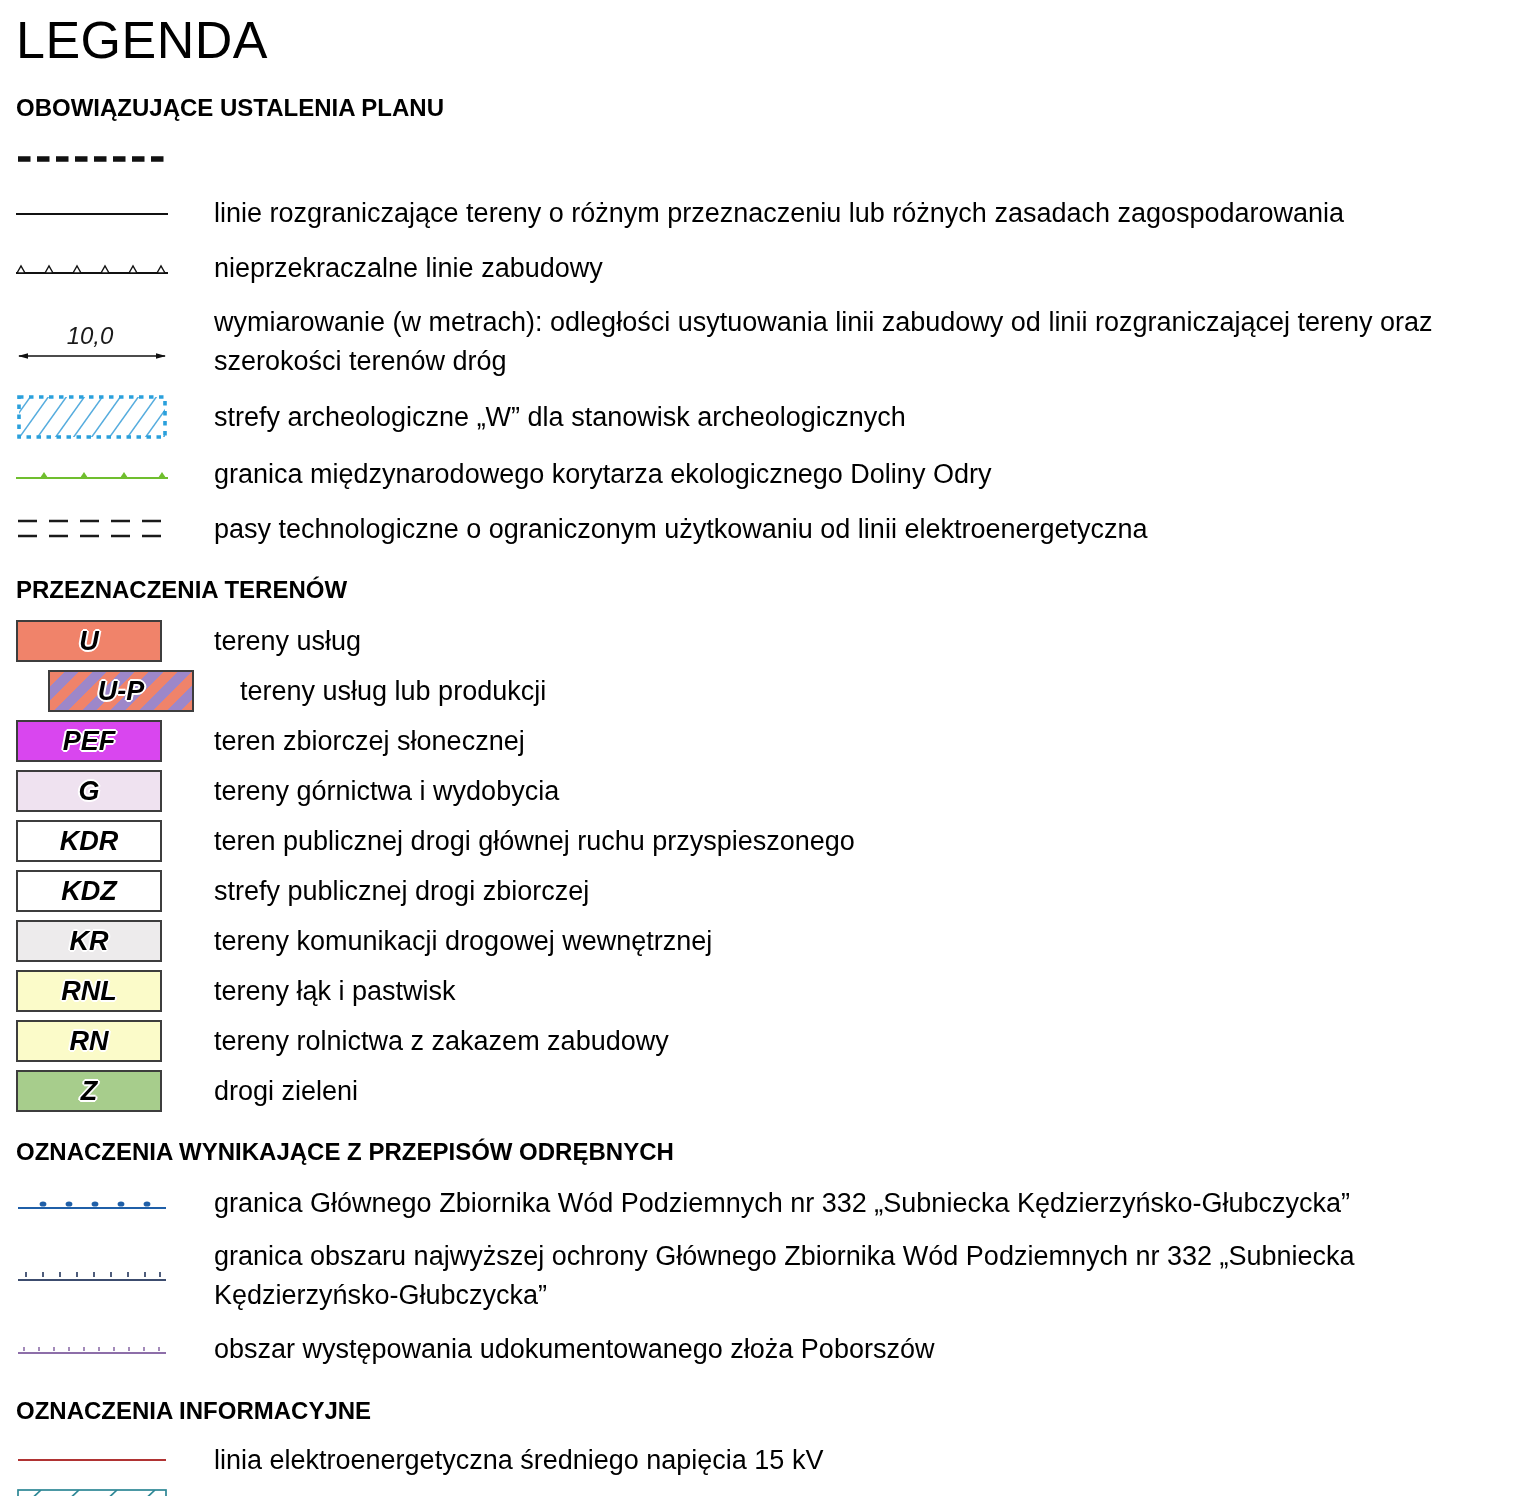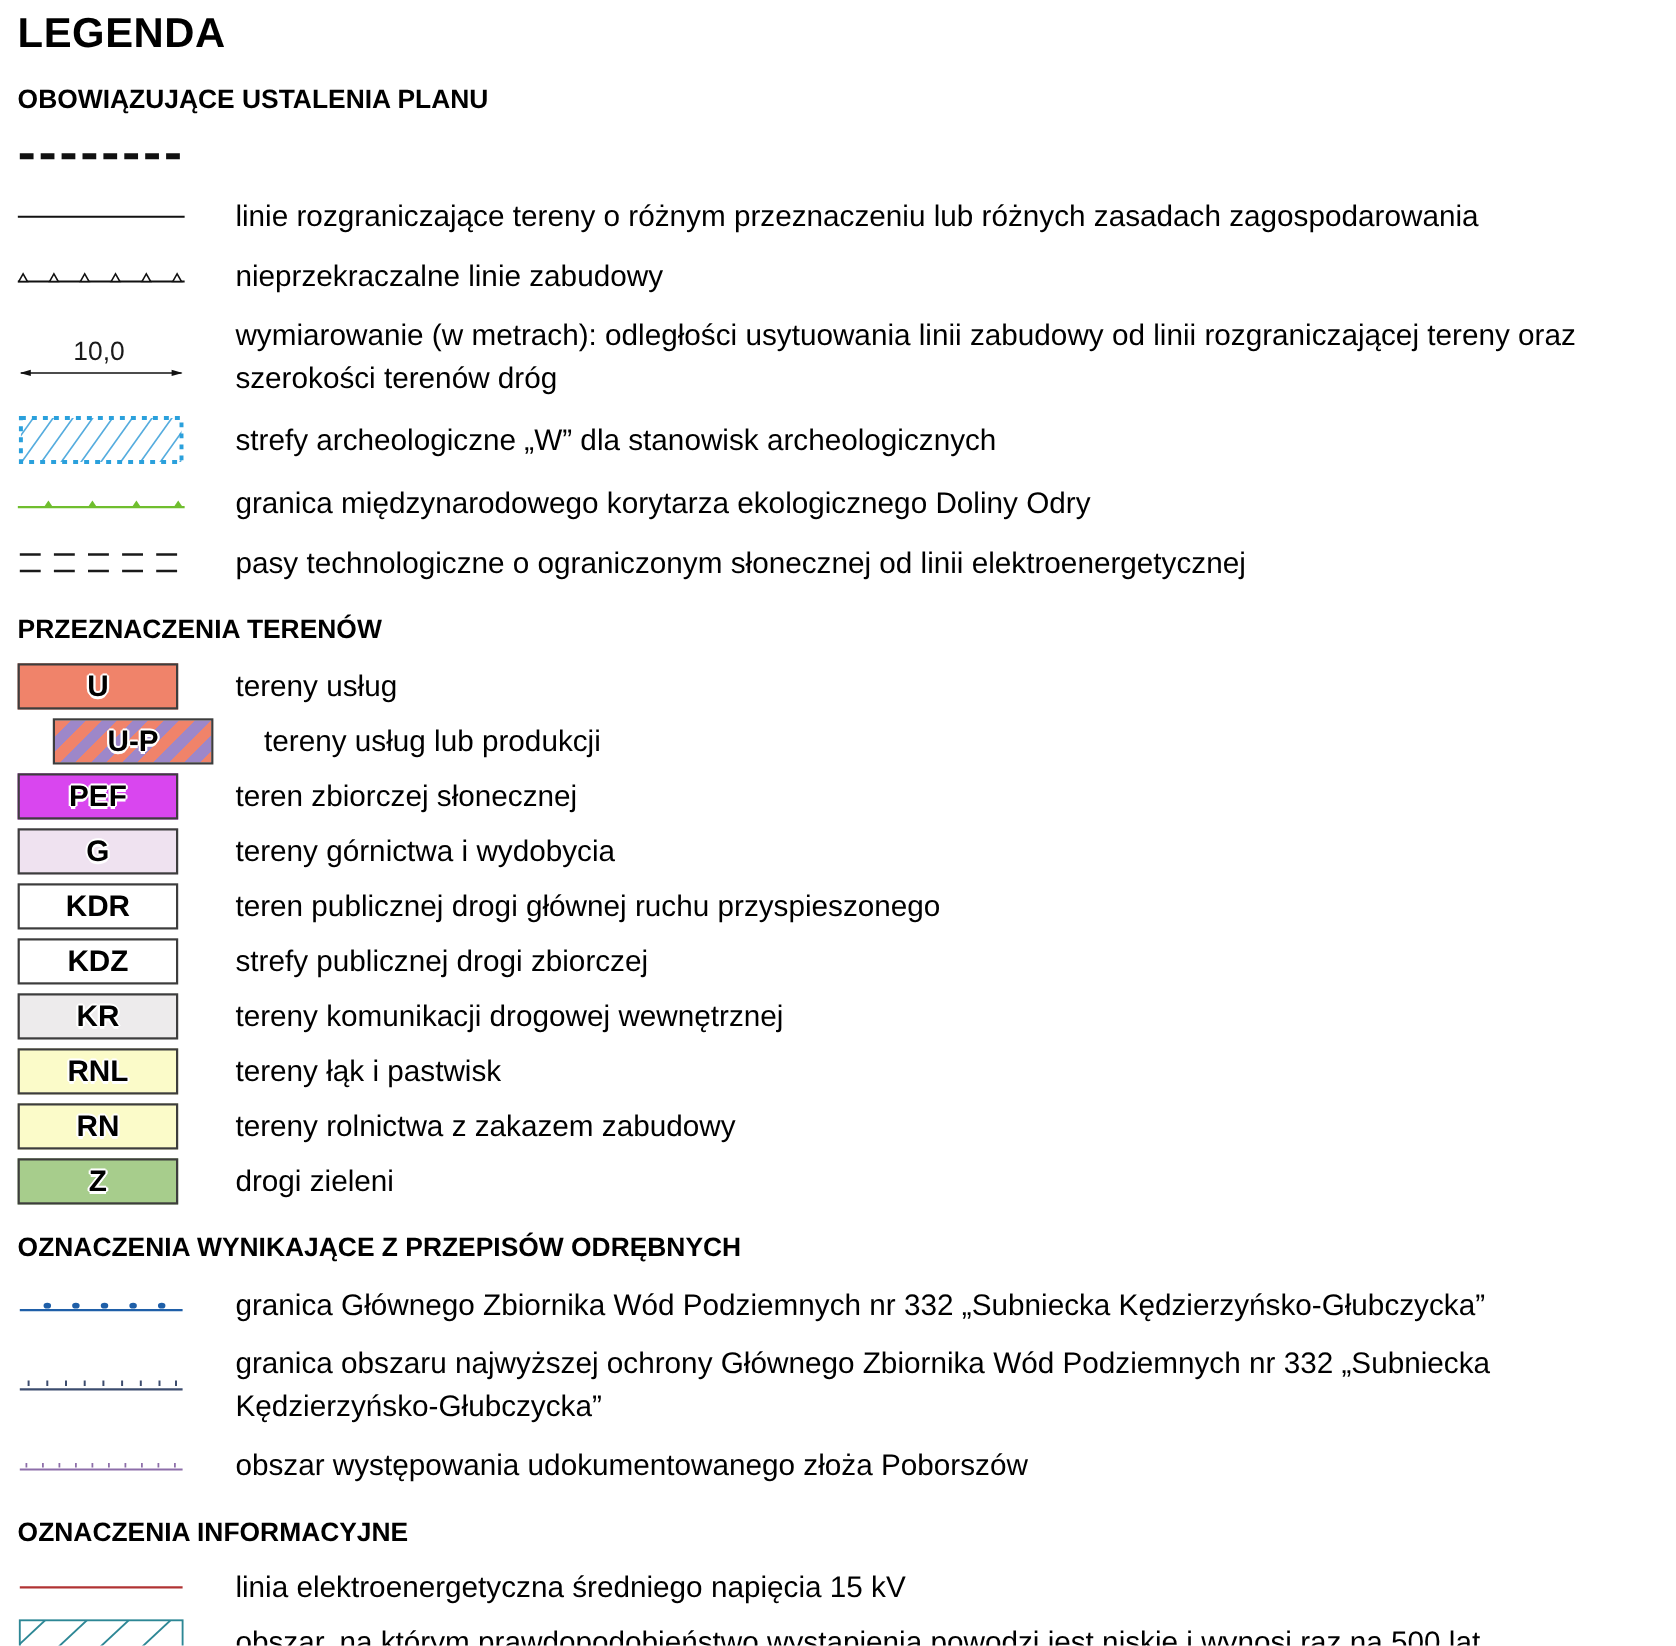--- a/index.html
+++ b/index.html
@@ -1,26 +1,26 @@
 <!DOCTYPE html>
 <html lang="pl"><head>
 <meta charset="utf-8">
 <style>
   html,body{margin:0;padding:0;background:#fff;color:#000;}
   body{
     width:1524px;height:1496px;box-sizing:border-box;
     padding:8px 10px 0 16px;overflow:hidden;
     font-family:"Liberation Sans",sans-serif;
   }
-  h1.legend-title{font-size:38px;font-weight:bold;margin:2px 0 24px 0;letter-spacing:.5px;}
+  h1.legend-title{font-size:52px;font-weight:normal;margin:2px 0 24px 0;letter-spacing:.5px;}
   h2.section-heading{font-size:24px;font-weight:bold;margin:26px 0 16px 0;}
   h2.first{margin-top:0;}
   .row{display:flex;align-items:center;margin:0 0 13px 0;min-height:42px;}
   .row.tight{margin-bottom:8px;min-height:36px;}
-  .sym{flex:0 0 152px;margin-right:46px;display:flex;align-items:flex-start;}
+  .sym{flex:0 0 152px;margin-right:46px;display:flex;align-items:flex-start;font-style:italic;}
   .lbl{font-size:27px;line-height:1.45;max-width:1306px;}
   
   .zone{
     width:146px;height:42px;box-sizing:border-box;border:2px solid #3d3d3d;
     display:flex;align-items:center;justify-content:center;
   }
   .zone-code{
     font-size:27px;font-weight:bold;color:#000;
     text-shadow:-2px 0 #fff,2px 0 #fff,0 -2px #fff,0 2px #fff,
                 -1px -1px #fff,1px -1px #fff,-1px 1px #fff,1px 1px #fff;
@@ -133,21 +133,21 @@
     <span class="lbl">granica międzynarodowego korytarza ekologicznego Doliny Odry</span>
   </div>
 
   <div class="row">
     <span class="sym">
       <svg width="152" height="30" viewBox="0 0 152 30">
         <line x1="2" y1="7" x2="152" y2="7" stroke="#1a1a1a" stroke-width="2.3" stroke-dasharray="19 12"></line>
         <line x1="2" y1="22" x2="152" y2="22" stroke="#1a1a1a" stroke-width="2.3" stroke-dasharray="19 12"></line>
       </svg>
     </span>
-    <span class="lbl">pasy technologiczne o ograniczonym słonecznej od linii elektroenergetycznej</span>
+    <span class="lbl">pasy technologiczne o ograniczonym użytkowaniu od linii elektroenergetyczna</span>
   </div>
 
   <h2 class="section-heading">PRZEZNACZENIA TERENÓW</h2>
 
   <div class="row tight">
     <span class="sym">
       <span class="zone zone-u">
           <span class="zone-code">U</span>
         </span>
     </span>

